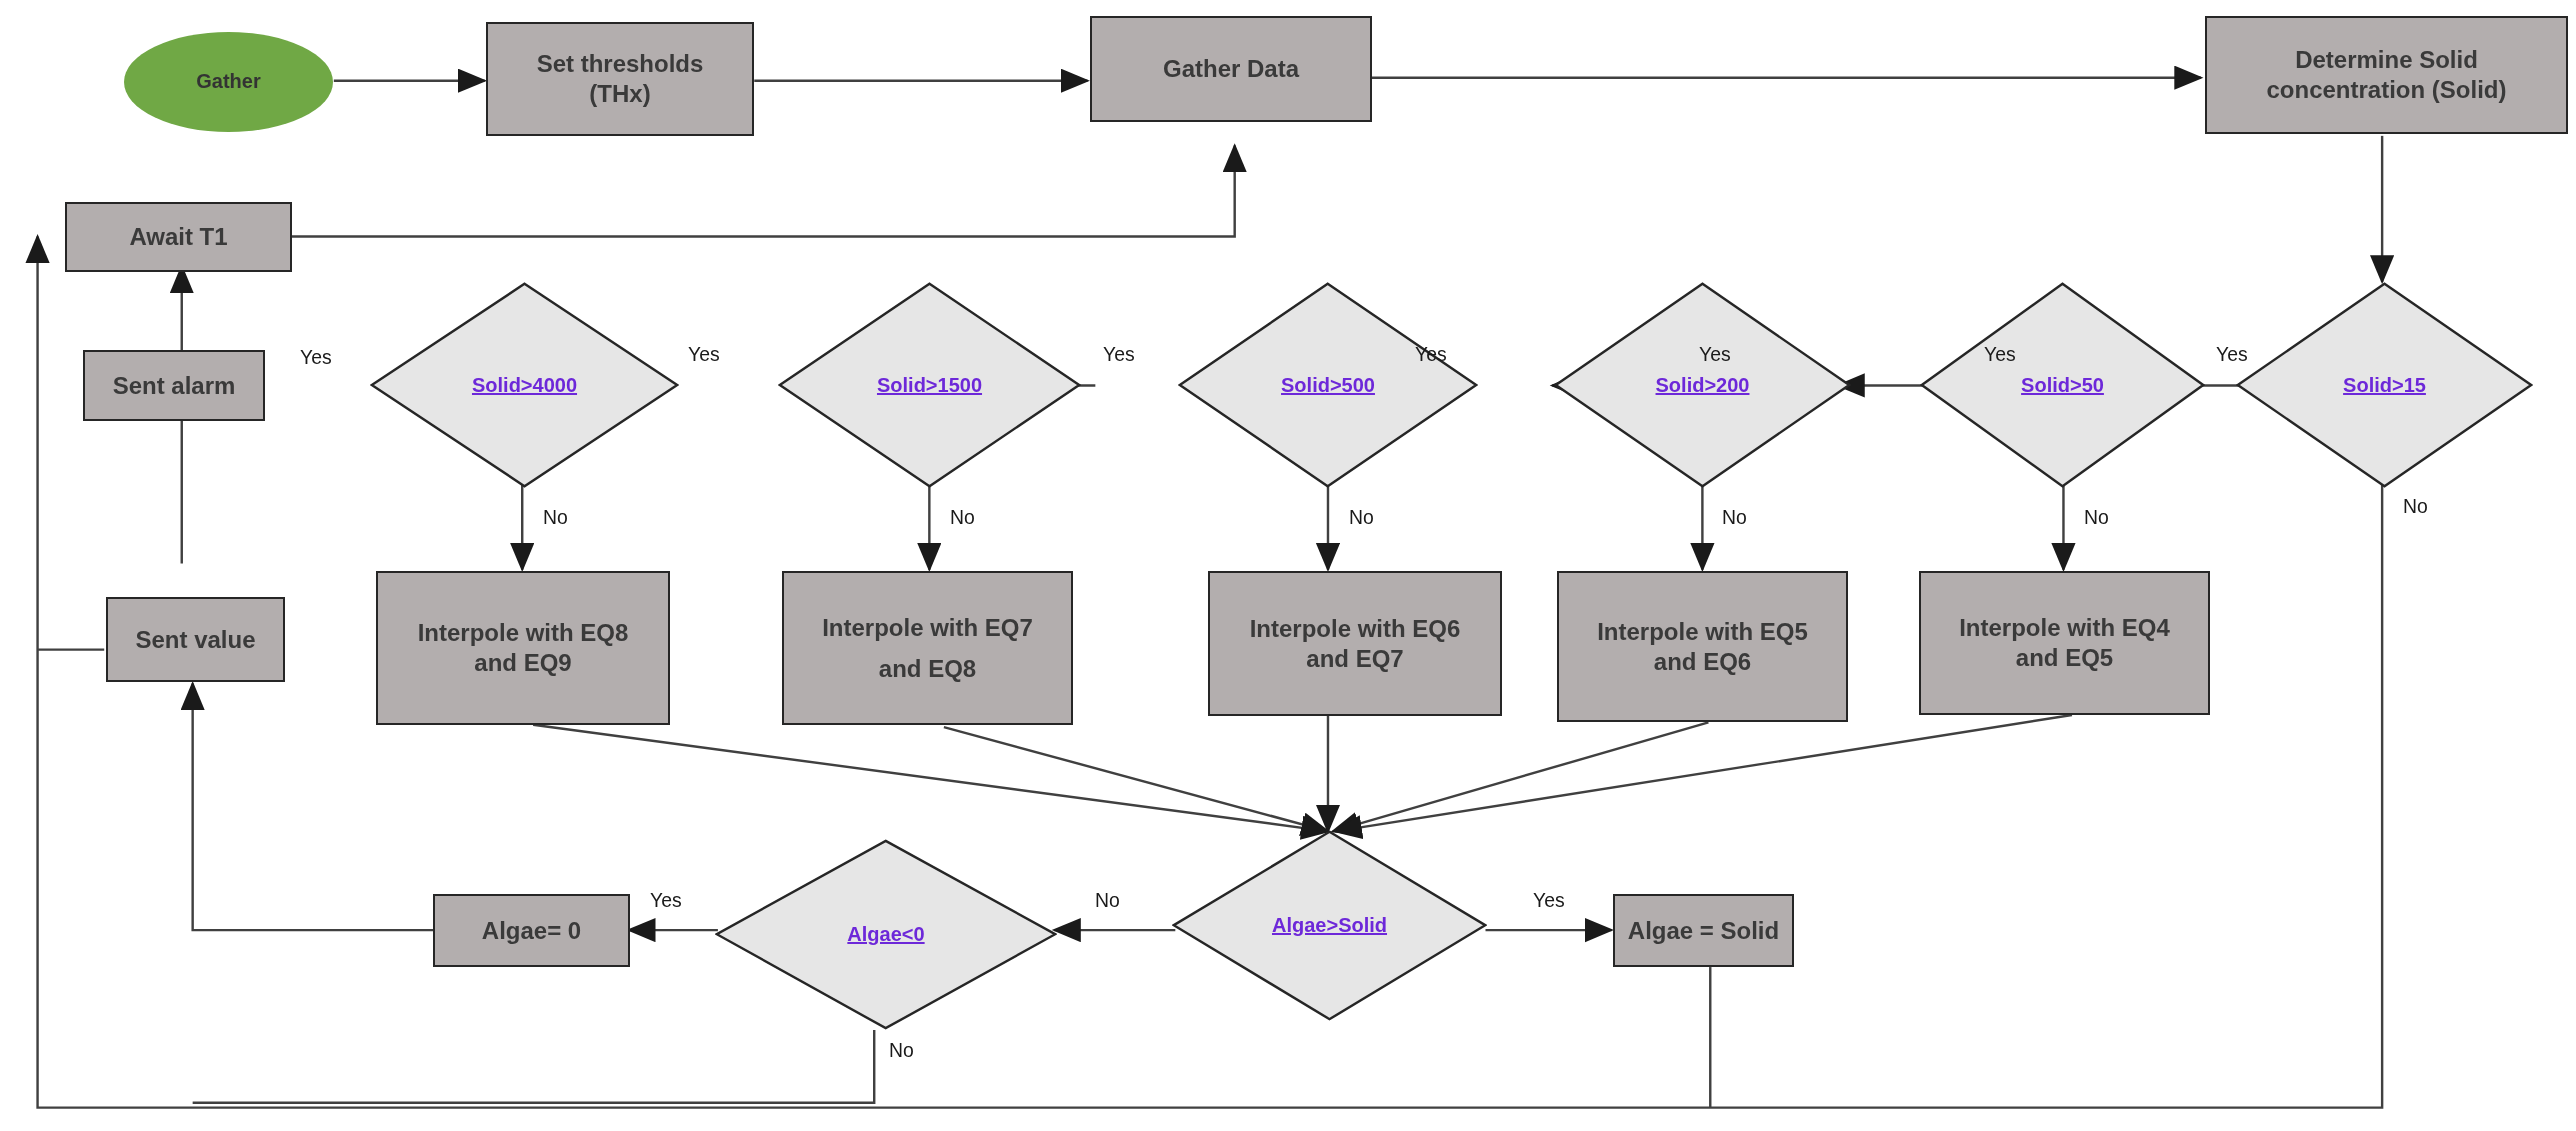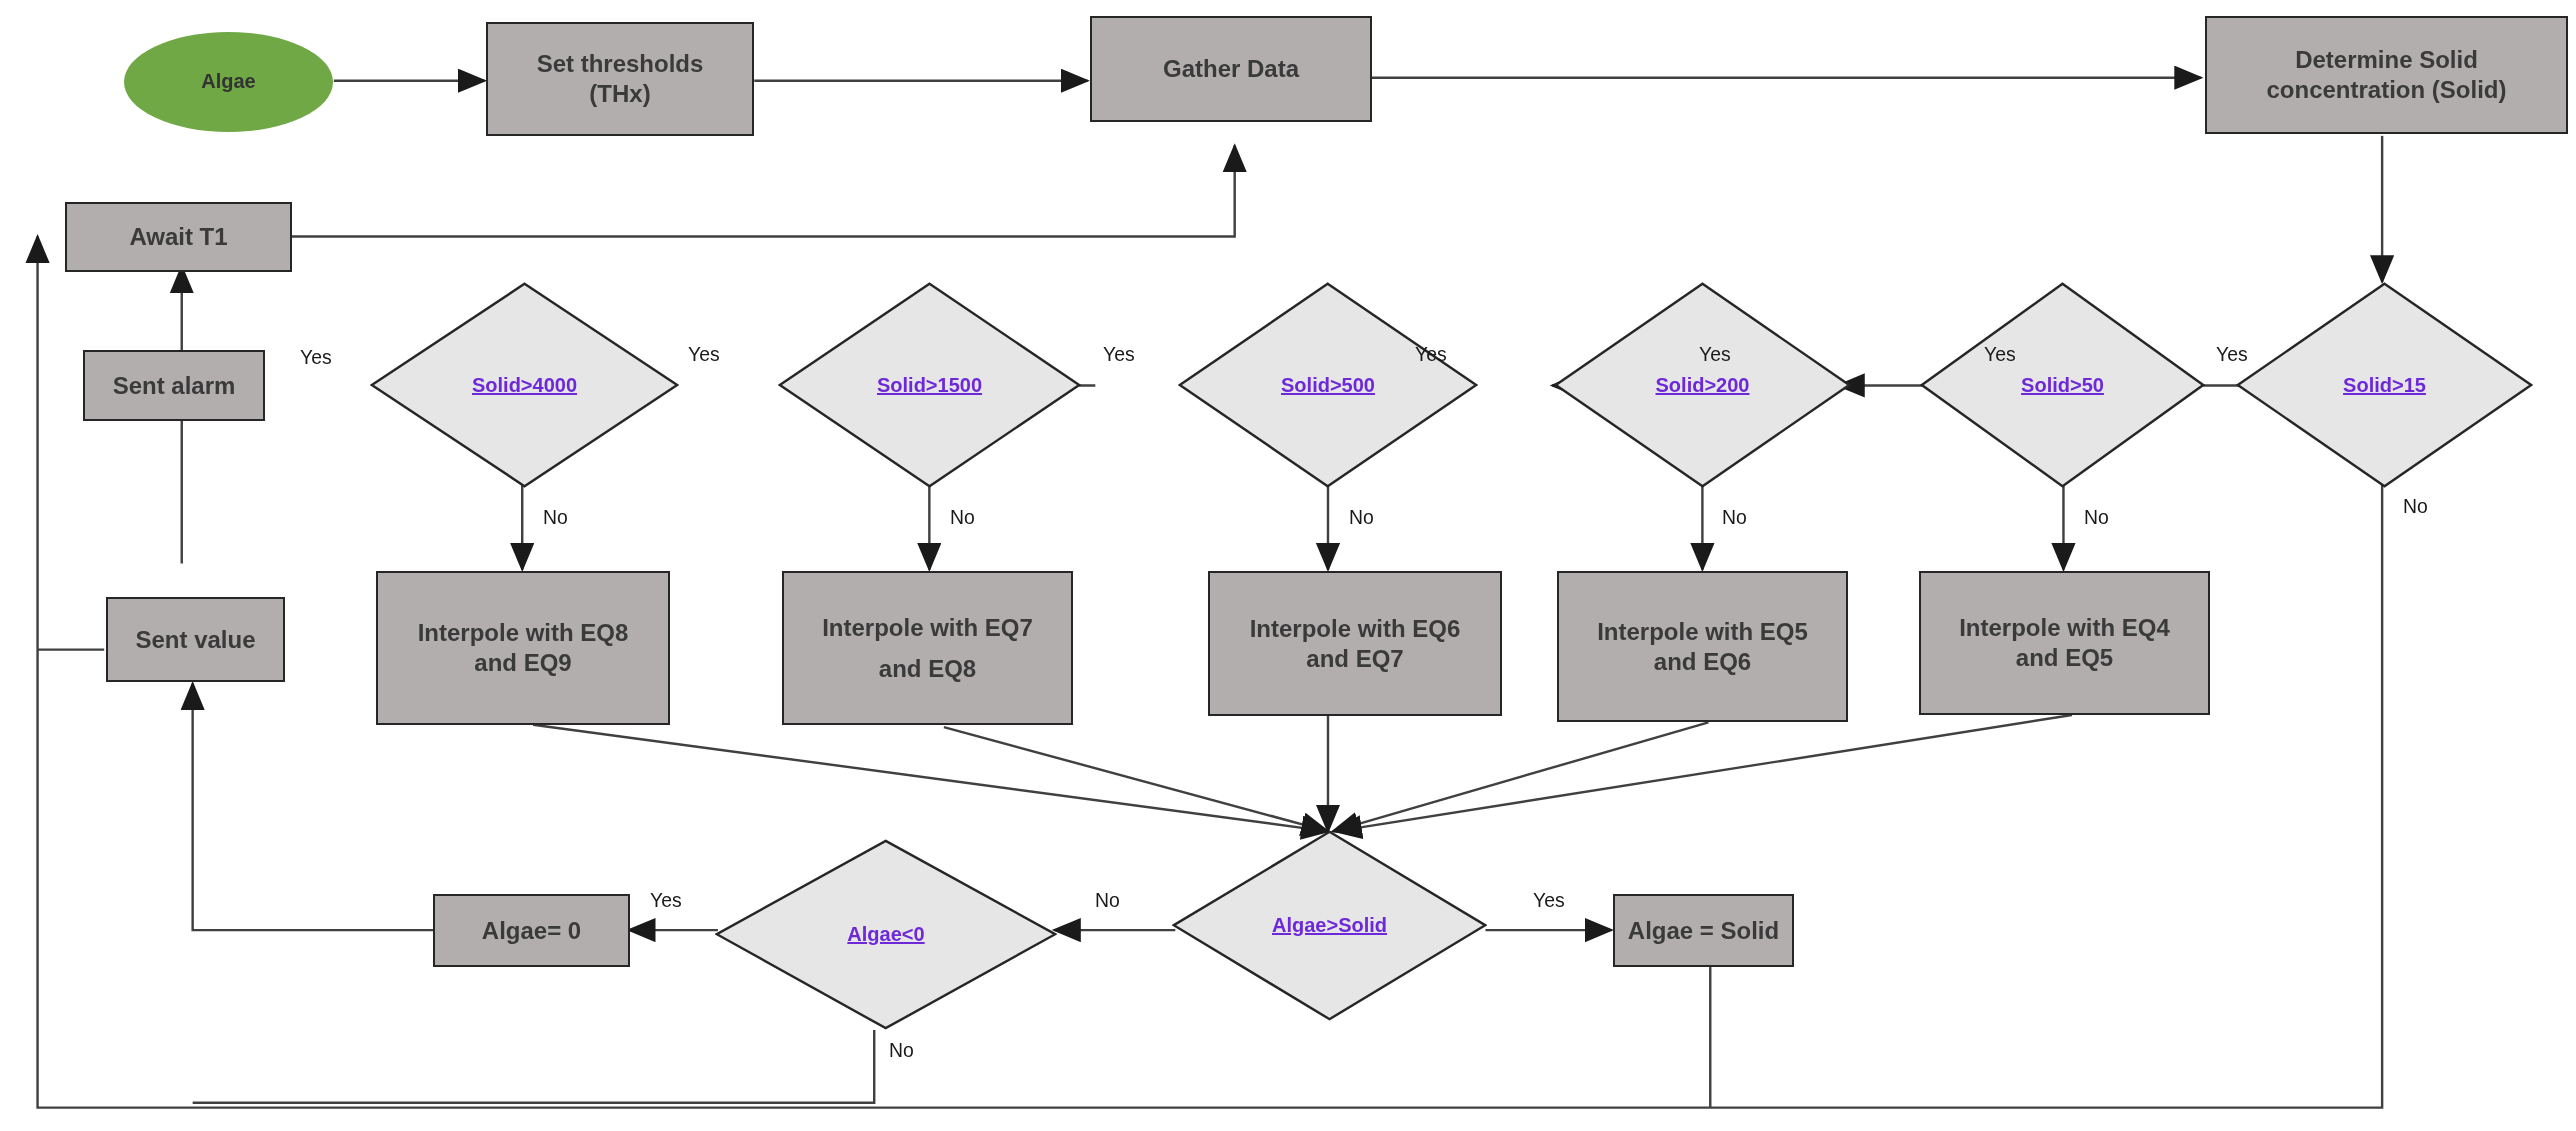--- a/index.html
+++ b/index.html
@@ -130,21 +130,21 @@
       <path d="M 1443,1700 L 1443,1820 L 318,1820"></path>
 
       <path d="M 2823,1596 L 2823,1828"></path>
 
       <path d="M 172,1072 L 62,1072"></path>
 
     </g>
   </svg>
 
   <div class="node terminator" style="left:124px; top:31.5px; width:209px; height:100px;">
-    <span>Algae</span>
+    <span>Gather</span>
   </div>
 
   <div class="node process" style="left:486px; top:22px; width:268px; height:114px; flex-direction:column;">
     <span>Set thresholds</span>
     <span>(THx)</span>
   </div>
 
   <div class="node process" style="left:1090px; top:15.8px; width:282px; height:106px;">
     <span>Gather Data</span>
   </div>

